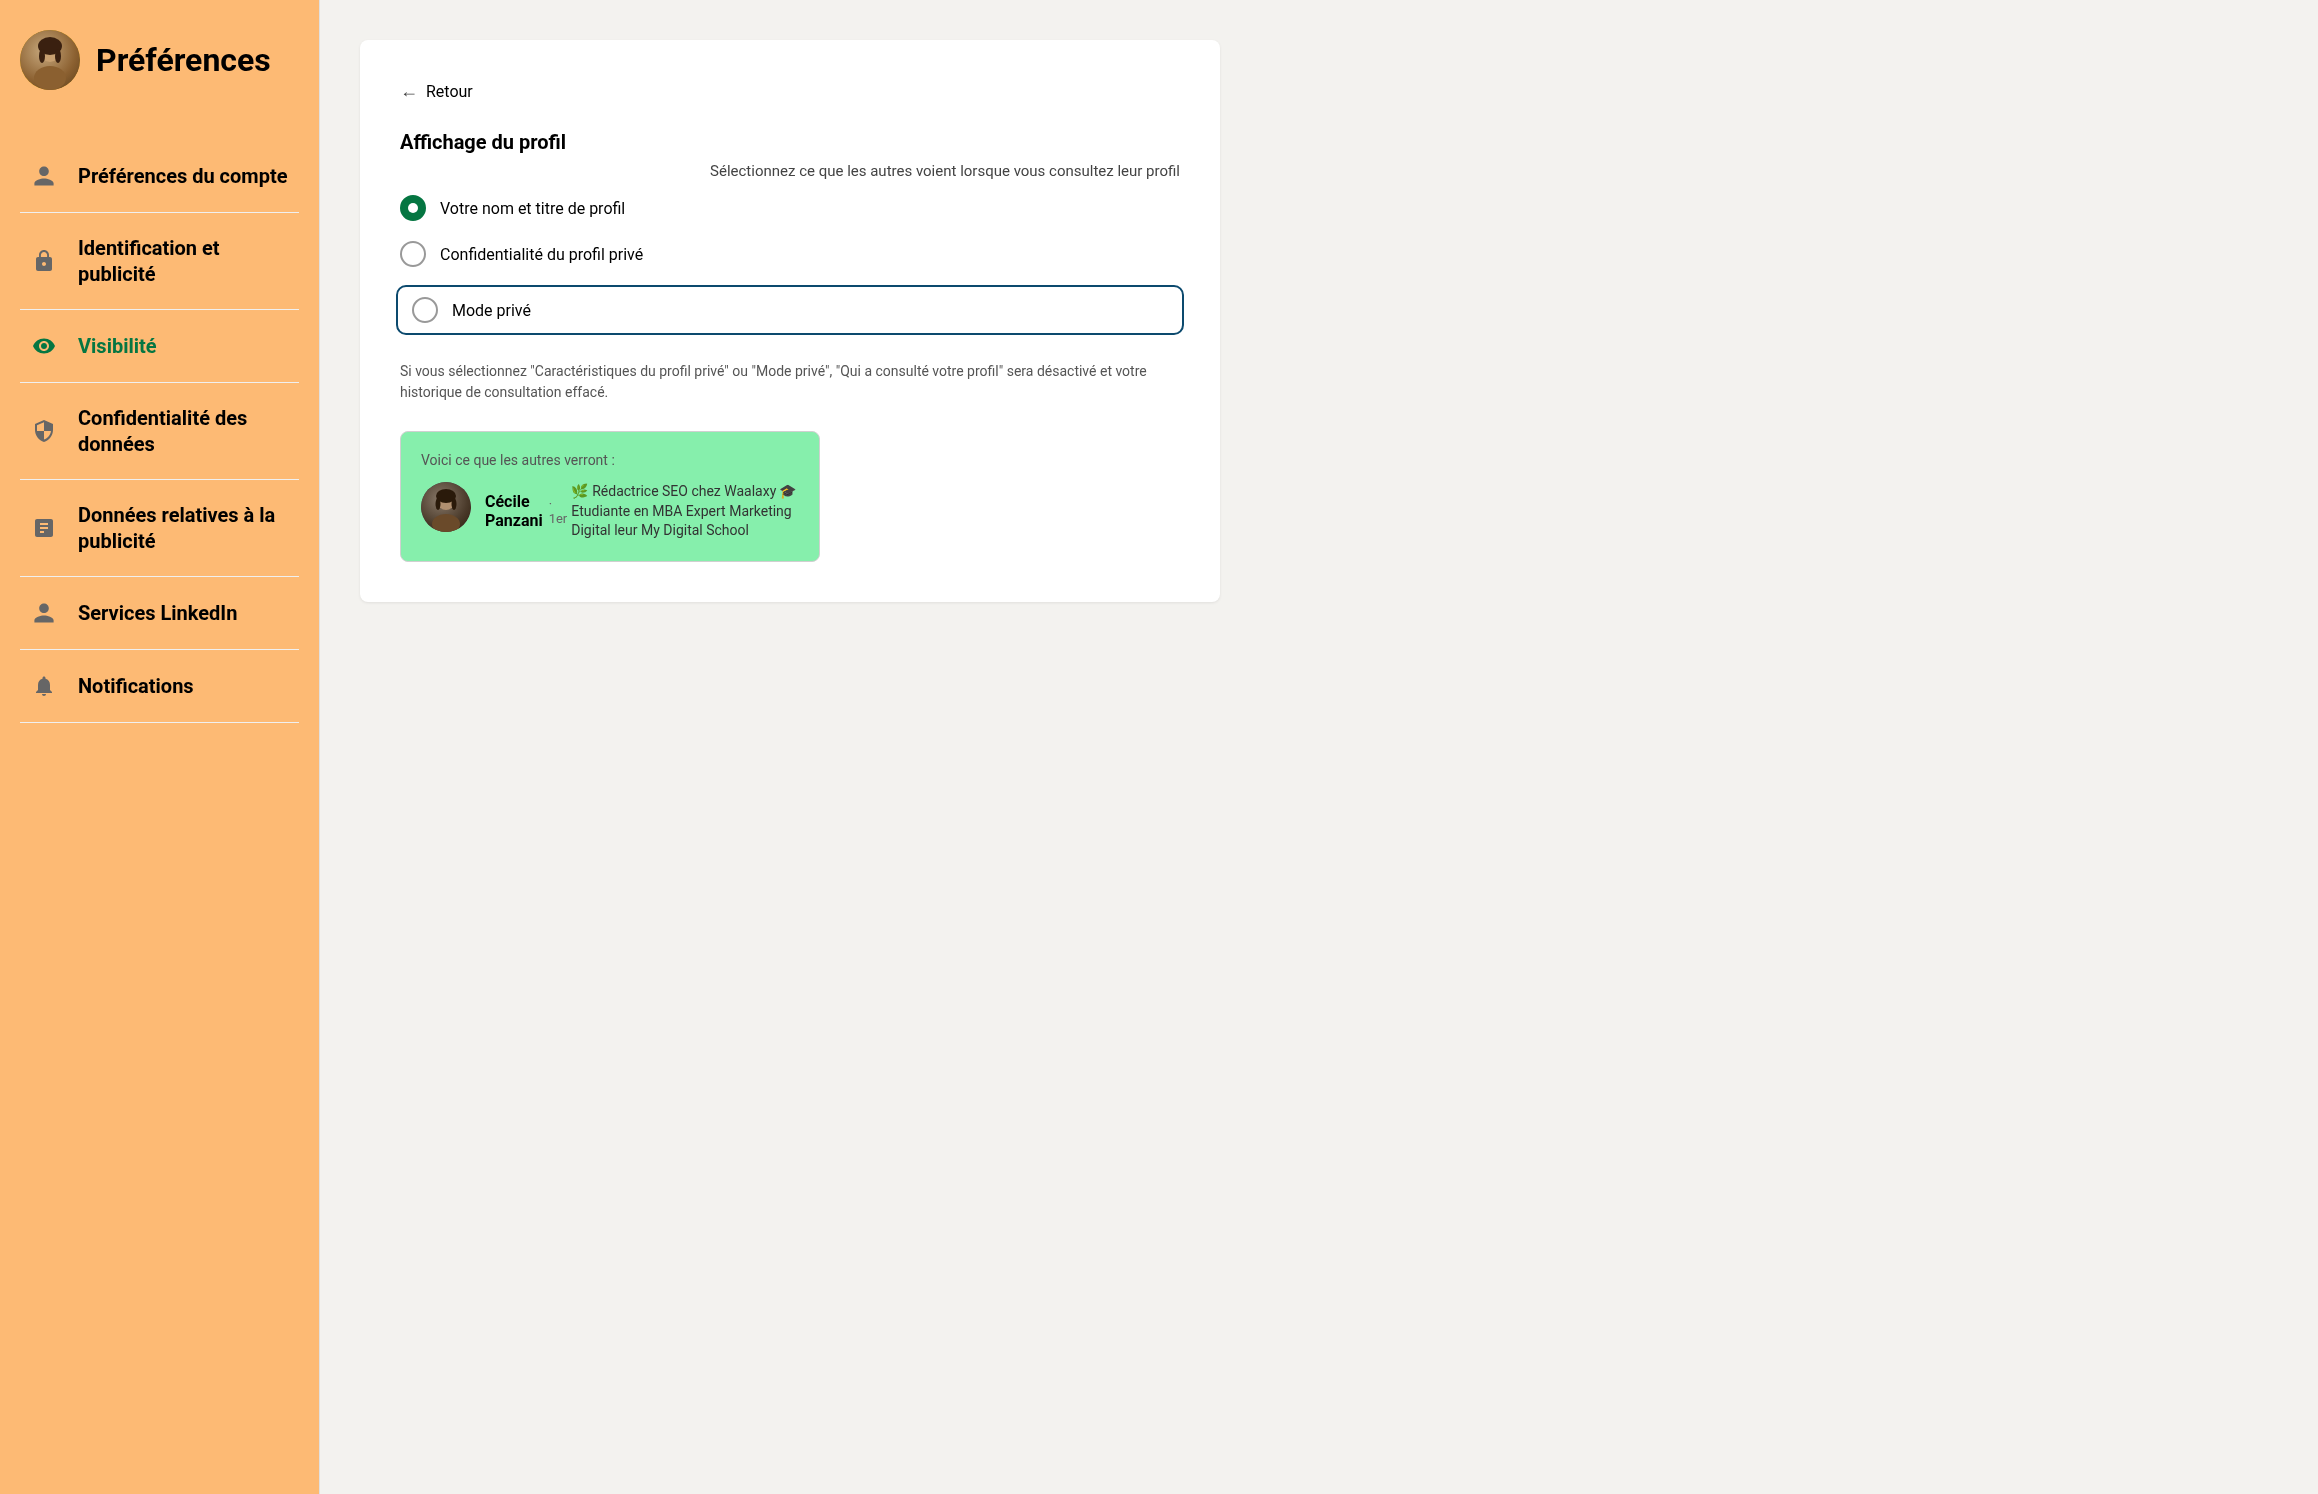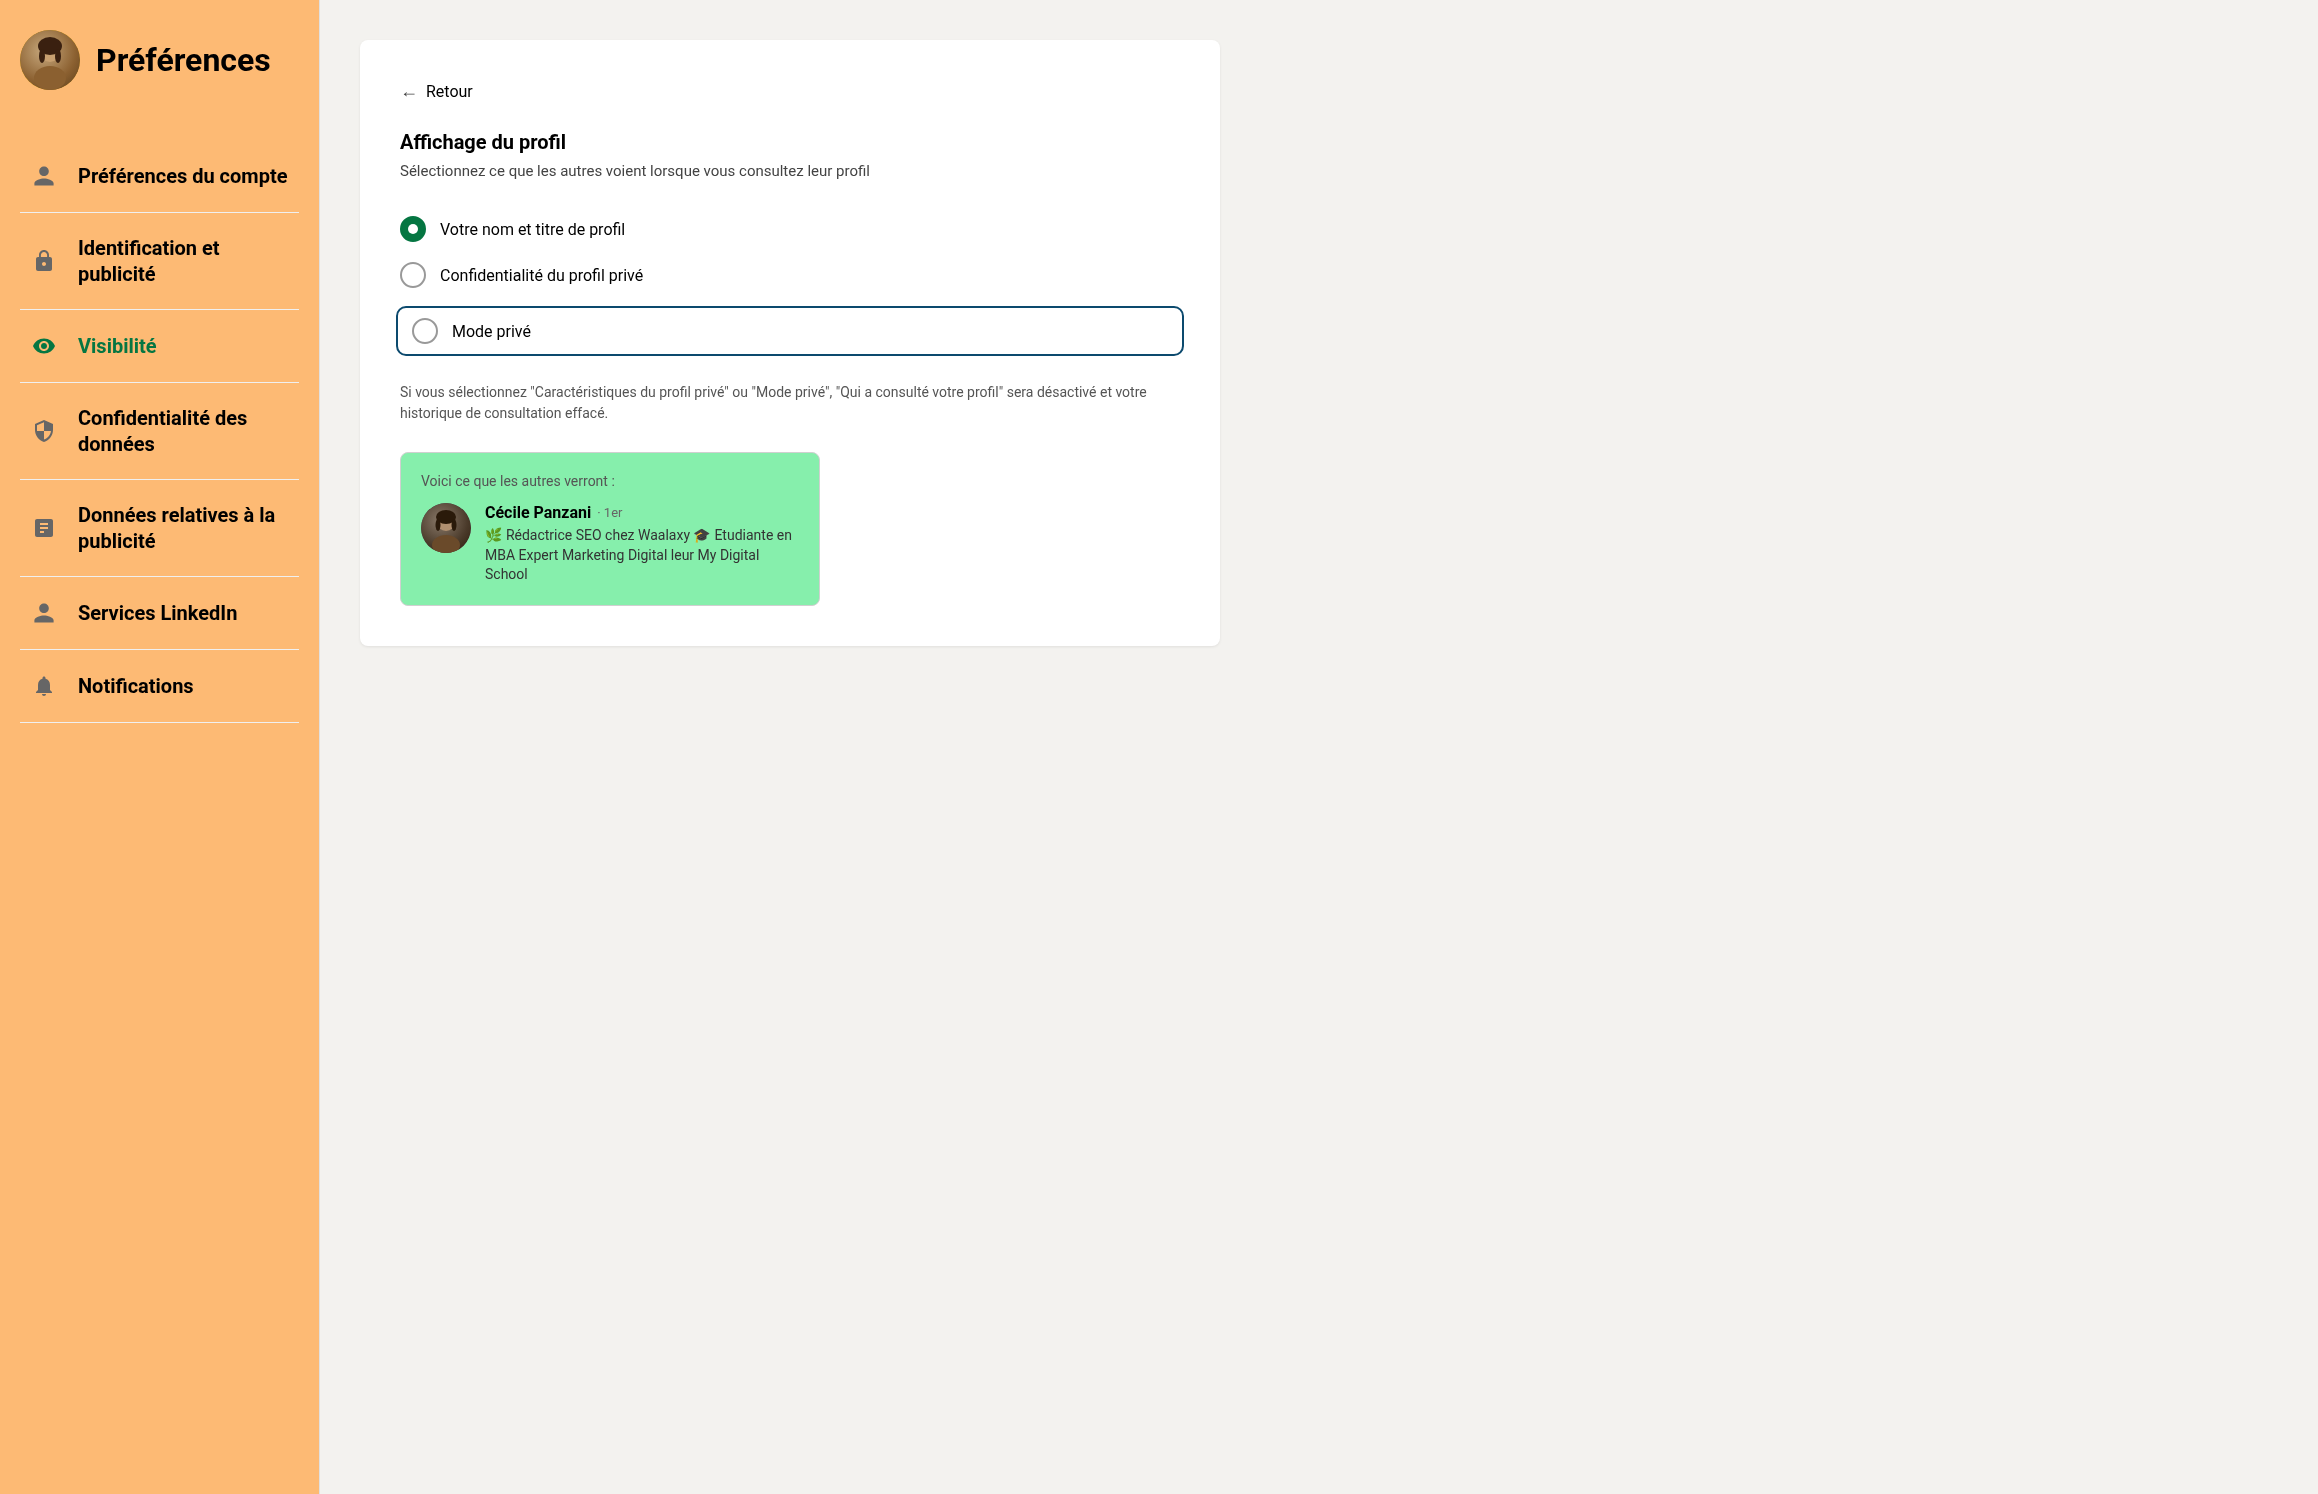--- a/index.html
+++ b/index.html
@@ -145,21 +145,22 @@
     .section-title {
       font-size: 20px;
       font-weight: 700;
       color: #000000;
       margin-bottom: 8px;
     }
 
     .section-subtitle {
       font-size: 15px;
       color: #444444;
-      margin-bottom: 36px;
+      margin-bottom: 15px;
+      text-align: right;
     }
 
     .radio-group {
       display: flex;
       flex-direction: column;
       gap: 20px;
       margin-bottom: 28px;
     }
 
     .radio-option {
@@ -247,21 +248,21 @@
 
     .profile-avatar-inner {
       width: 100%;
       height: 100%;
       background: radial-gradient(circle at 40% 35%, #8a7a6a, #4a3a2a 60%, #2a1a0a);
       border-radius: 50%;
     }
 
     .profile-info {
       display: flex;
-      flex-direction: column;
+      flex-direction: row;
       gap: 4px;
     }
 
     .profile-name {
       font-size: 16px;
       font-weight: 700;
       color: #000000;
     }
 
     .profile-name-row {

